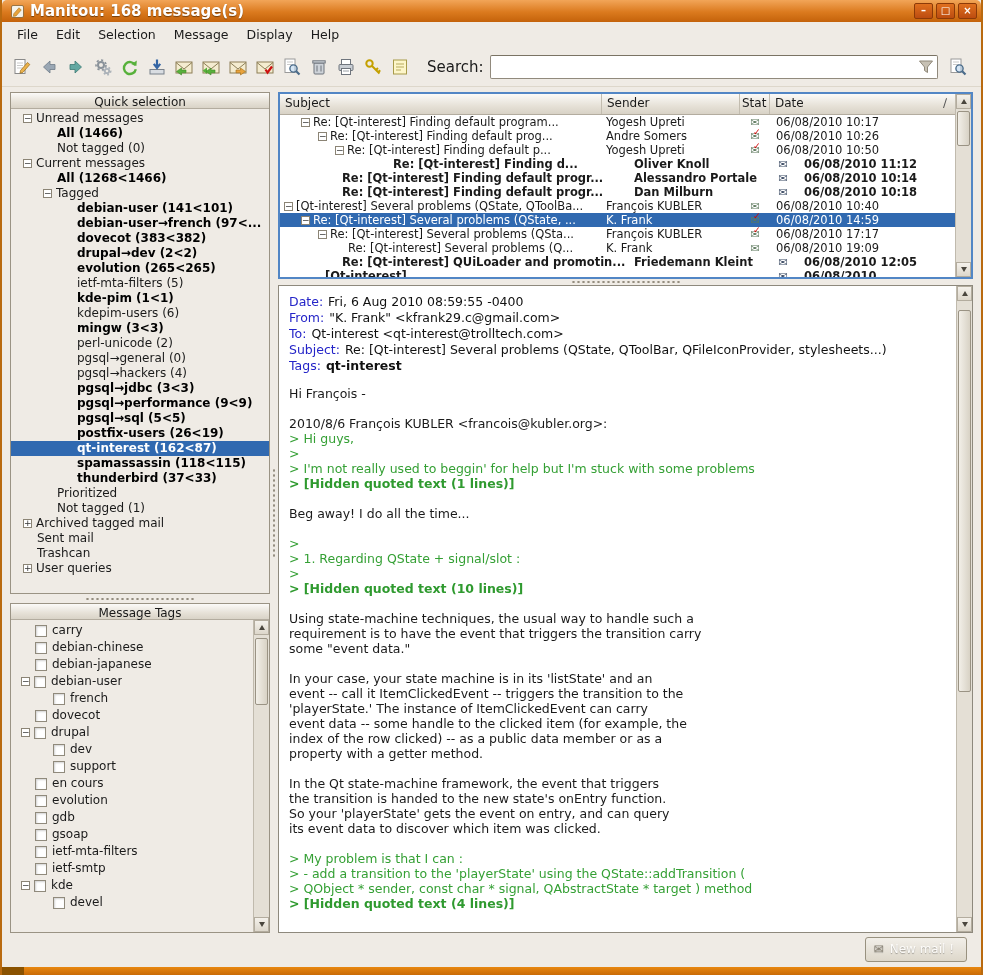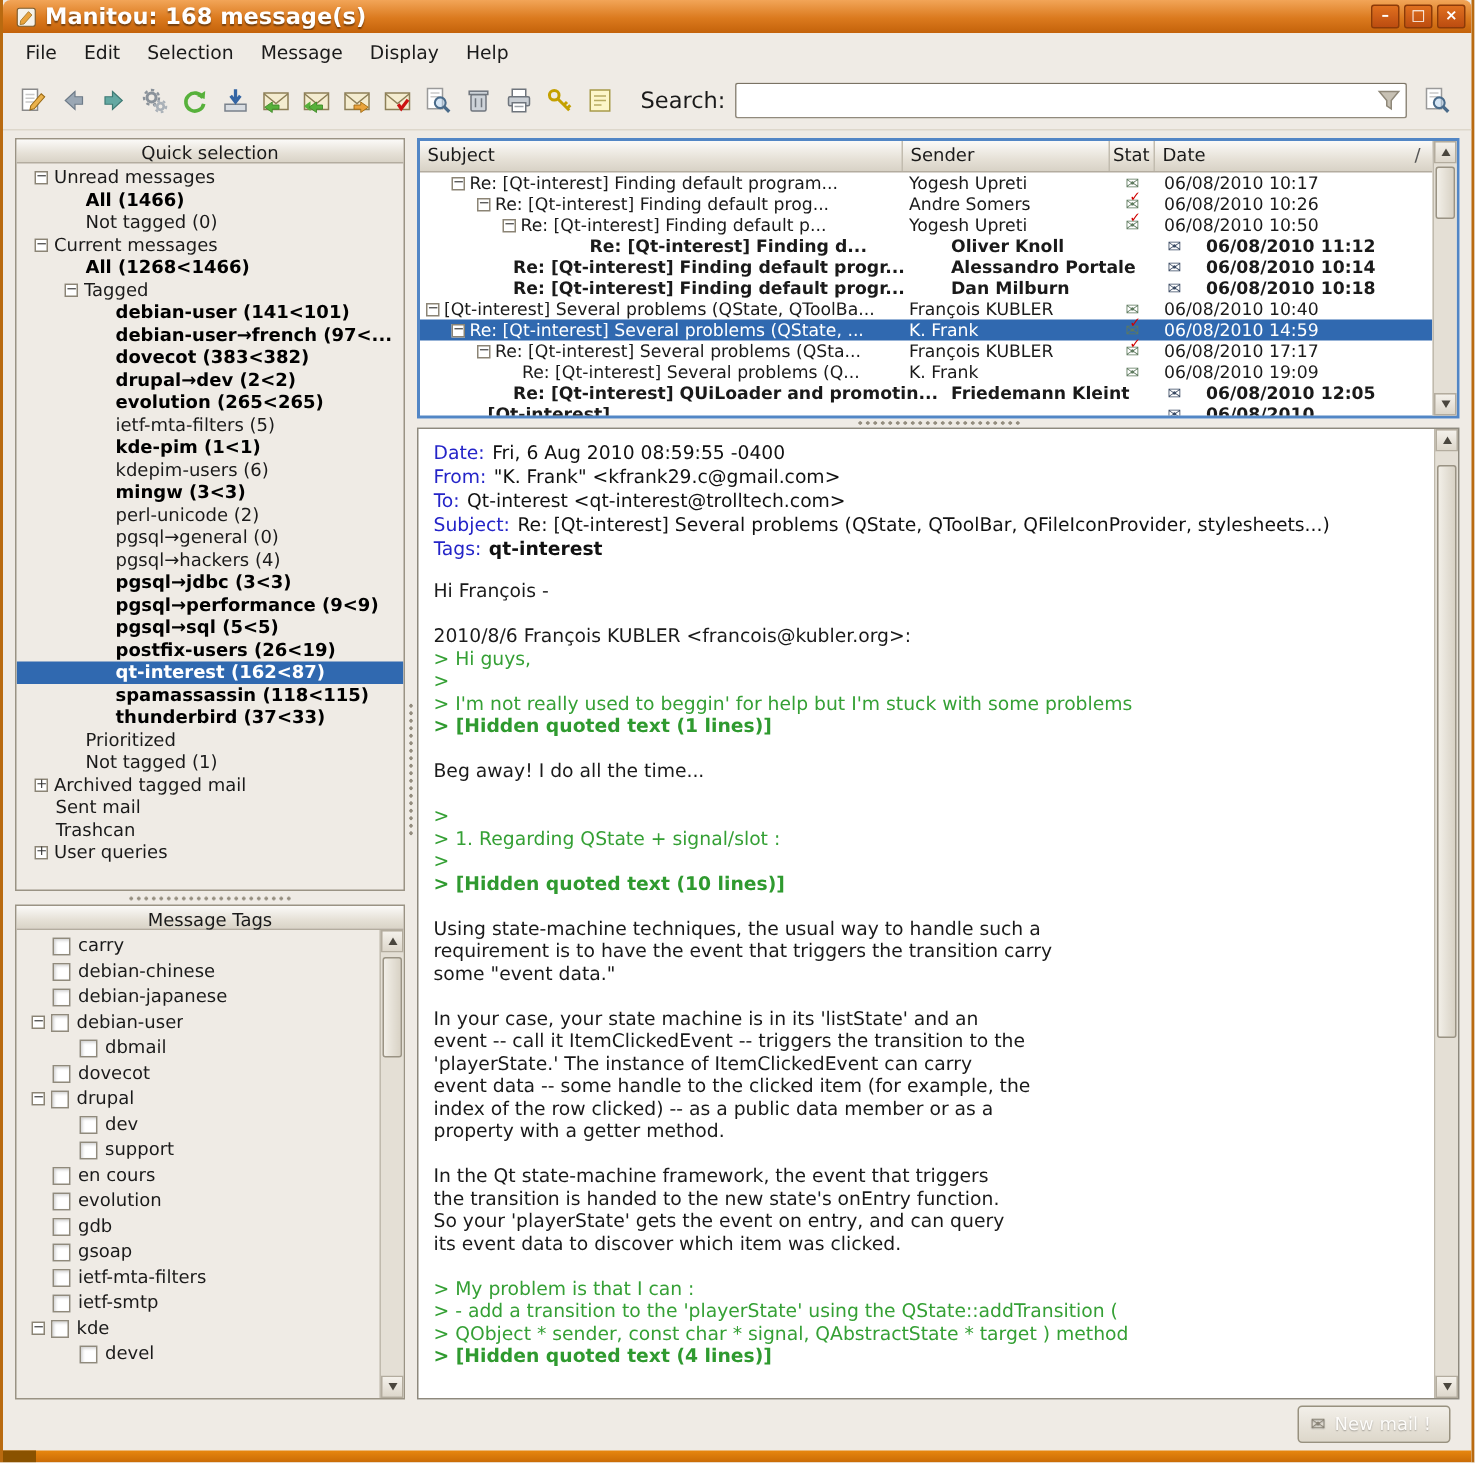--- a/index.html
+++ b/index.html
@@ -382,21 +382,21 @@
                   <span class="cb"></span>
                   <span class="lbl">debian-japanese</span>
                 </div>
                 <div class="tree-row tag-row" style="padding-left: 10px;">
                   <span class="expander">−</span>
                   <span class="cb"></span>
                   <span class="lbl">debian-user</span>
                 </div>
                 <div class="tree-row tag-row" style="padding-left: 42px;">
                   <span class="cb"></span>
-                  <span class="lbl">dbmail</span>
+                  <span class="lbl">french</span>
                 </div>
                 <div class="tree-row tag-row" style="padding-left: 24px;">
                   <span class="cb"></span>
                   <span class="lbl">dovecot</span>
                 </div>
                 <div class="tree-row tag-row" style="padding-left: 10px;">
                   <span class="expander">−</span>
                   <span class="cb"></span>
                   <span class="lbl">drupal</span>
                 </div>

